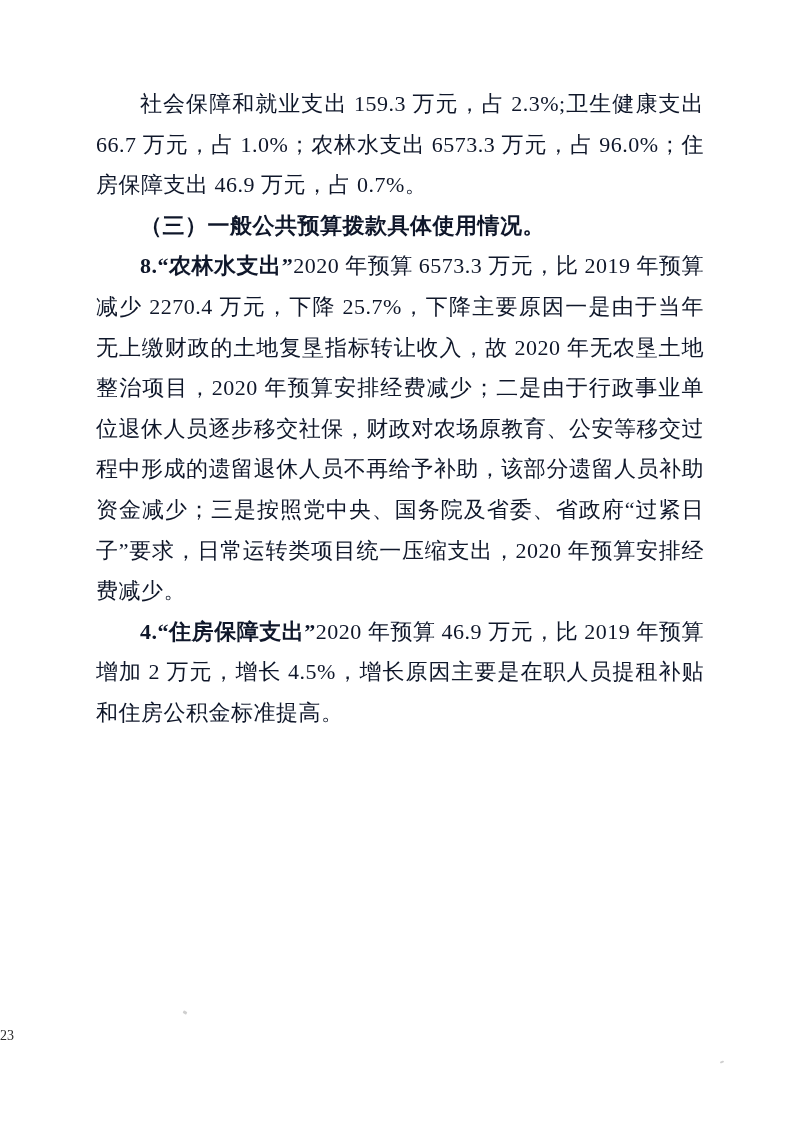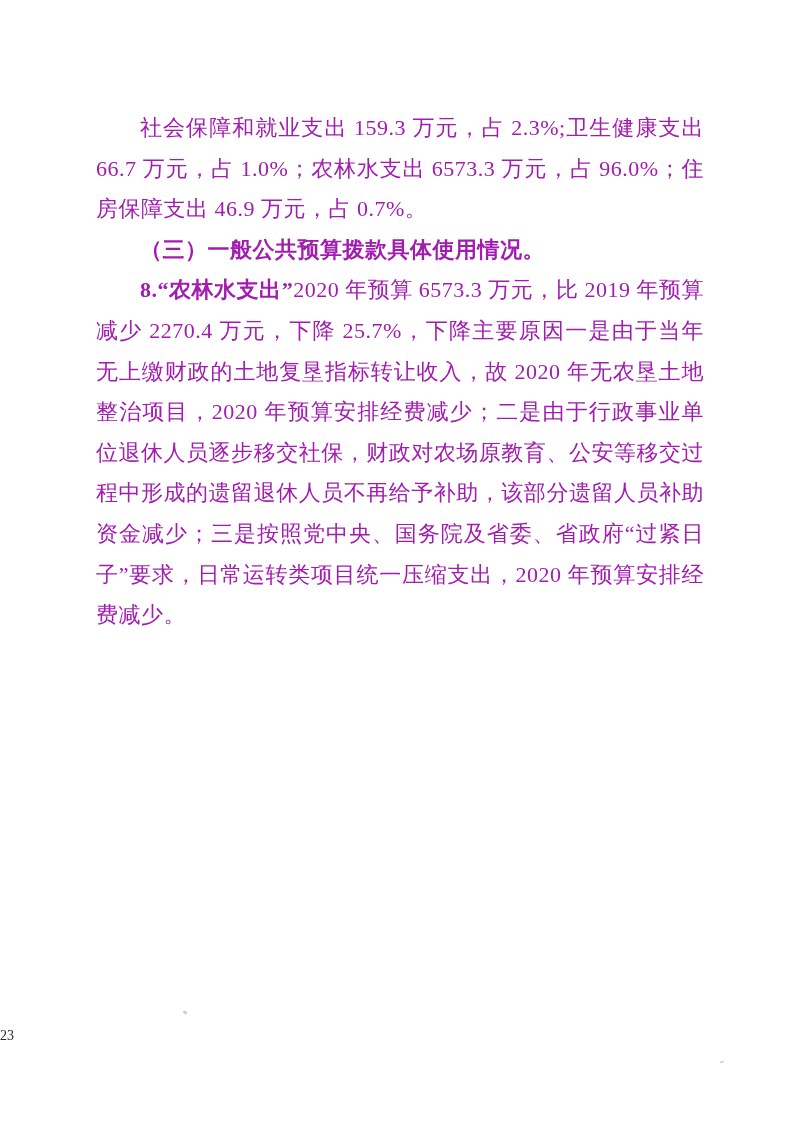--- a/index.html
+++ b/index.html
@@ -16,27 +16,27 @@
     color: #1c1c1c;
   }
   .page {
     position: absolute;
     inset: 0;
     background: #ffffff;
   }
   .content {
     position: absolute;
     left: 96px;
-    top: 108px;
+    top: 84px;
     width: 608px;
     font-size: 22px;
     line-height: 40.6px;
     text-align: justify;
     letter-spacing: 0.5px;
-    color: #a21caf;
+    color: #0f172a;
   }
   .content p {
     margin: 0;
     padding: 0;
     text-indent: 2em;
   }
   .lead {
     font-weight: bold;
   }
   .heading .lead {
@@ -81,20 +81,21 @@
   <div class="content">
 
     <p><span class="lead"></span><span>社会保障和就业支出 159.3 万元，占 2.3%;卫生健康支出 66.7 万元，占 1.0%；农林水支出 6573.3 万元，占 96.0%；住房保障支出 46.9 万元，占 0.7%。</span></p>
 
     <p class="heading"><span class="lead">（三）一般公共预算拨款具体使用情况。</span><span></span></p>
 
 
 
     <p><span class="lead">8.“农林水支出”</span><span>2020 年预算 6573.3 万元，比 2019 年预算减少 2270.4 万元，下降 25.7%，下降主要原因一是由于当年无上缴财政的土地复垦指标转让收入，故 2020 年无农垦土地整治项目，2020 年预算安排经费减少；二是由于行政事业单位退休人员逐步移交社保，财政对农场原教育、公安等移交过程中形成的遗留退休人员不再给予补助，该部分遗留人员补助资金减少；三是按照党中央、国务院及省委、省政府“过紧日子”要求，日常运转类项目统一压缩支出，2020 年预算安排经费减少。</span></p>
 
+    <p><span class="lead">4.“住房保障支出”</span><span>2020 年预算 46.9 万元，比 2019 年预算增加 2 万元，增长 4.5%，增长原因主要是在职人员提租补贴和住房公积金标准提高。</span></p>
 
   </div>
 
   <div class="footer">23</div>
 
   <div class="speck speck-1"></div>
   <div class="speck speck-2"></div>
 
 </div>
 

